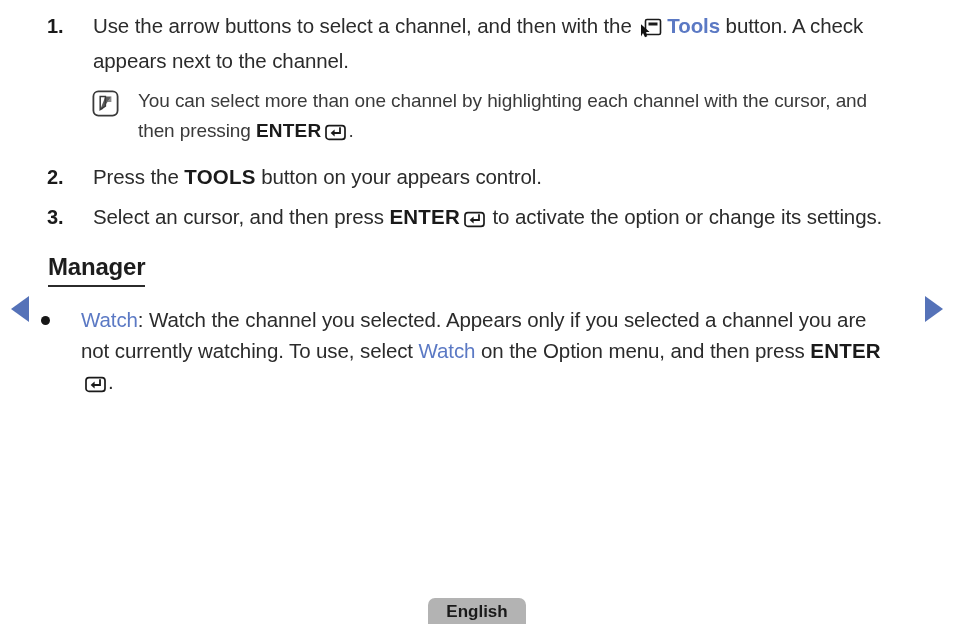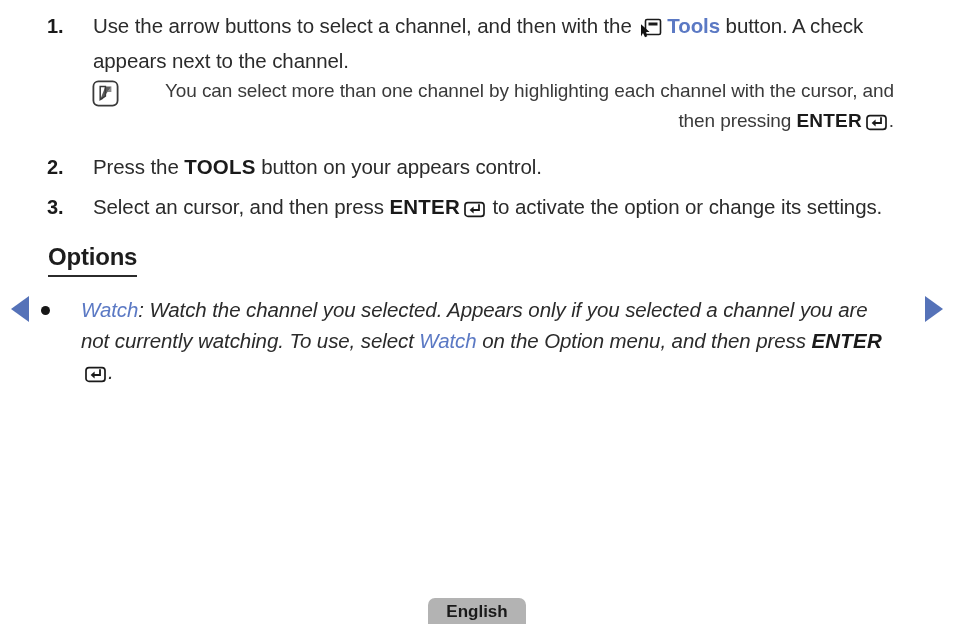--- a/index.html
+++ b/index.html
@@ -73,25 +73,25 @@
     font-size: 20px;
     line-height: 30px;
     color: #1a1a1a;
   }
 
   
   .note {
     position: relative;
     padding-left: 138px;
     padding-right: 60px;
+    margin-top: 10px;
     font-size: 19px;
     line-height: 30px;
     color: #3a3a3a;
     letter-spacing: -0.1px;
-    text-align: right;
   }
   .note-icon {
     position: absolute;
     left: 92px;
     top: 4px;
   }
 
   
   .bullet-row {
     position: relative;
@@ -121,21 +121,21 @@
     display: inline-block;
     font-size: 24px;
     font-weight: bold;
     color: #1d1d1d;
     line-height: 30px;
     padding-bottom: 3px;
     border-bottom: 2px solid #2b2b2b;
     letter-spacing: -0.2px;
   }
 
-  .options-body { margin-top: 17px; font-style: italic; }
+  .options-body { margin-top: 17px; }
 
   
   .link { color: #5b79c4; }
   .link-strong { color: #5b79c4; font-weight: bold; }
   .kbd { font-weight: bold; color: #1a1a1a; letter-spacing: 0.2px; }
 
   .inline-icon {
     display: inline-block;
     vertical-align: -4px;
     margin: 0 2px;
@@ -212,21 +212,21 @@
         <svg width="21" height="17" viewBox="0 0 21 17" aria-hidden="true">
           <rect x="1" y="1.6" width="19" height="13.8" rx="3" fill="none" stroke="#1a1a1a" stroke-width="1.7"></rect>
           <path d="M15.0 4.2 L15.0 9.0 L8.2 9.0" fill="none" stroke="#1a1a1a" stroke-width="1.8" stroke-linecap="square"></path>
           <path d="M9.6 5.6 L5.6 9.0 L9.6 12.4 Z" fill="#1a1a1a"></path>
         </svg>
       </span><span> to activate the option or change its settings.</span>
     </div>
 
 
     <div class="options-head">
-      <span class="options-title">Options</span>
+      <span class="options-title">Manager</span>
     </div>
 
     <div class="options-body">
       <div class="bullet-row">
         <span class="bullet-dot"></span>
         <span class="link">Watch</span><span>: Watch the channel you selected. Appears only if you selected a channel you are not currently watching. To use, select </span><span class="link">Watch</span><span> on the Option menu, and then press </span><span class="kbd">ENTER</span><span class="inline-icon enter">
           <svg width="21" height="17" viewBox="0 0 21 17" aria-hidden="true">
             <rect x="1" y="1.6" width="19" height="13.8" rx="3" fill="none" stroke="#1a1a1a" stroke-width="1.7"></rect>
             <path d="M15.0 4.2 L15.0 9.0 L8.2 9.0" fill="none" stroke="#1a1a1a" stroke-width="1.8" stroke-linecap="square"></path>
             <path d="M9.6 5.6 L5.6 9.0 L9.6 12.4 Z" fill="#1a1a1a"></path>

